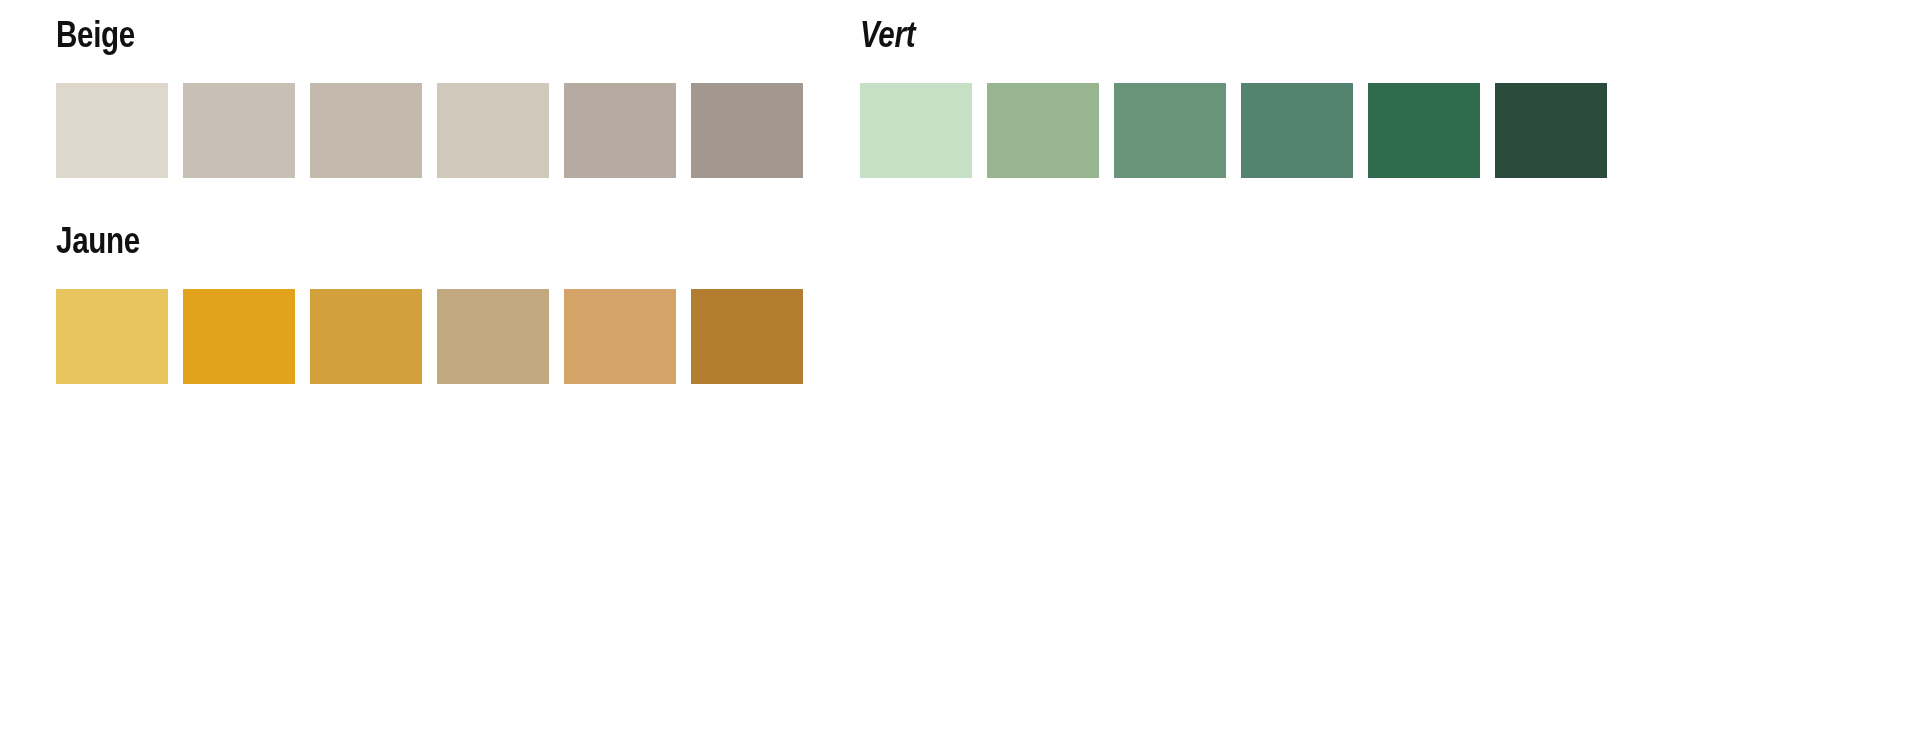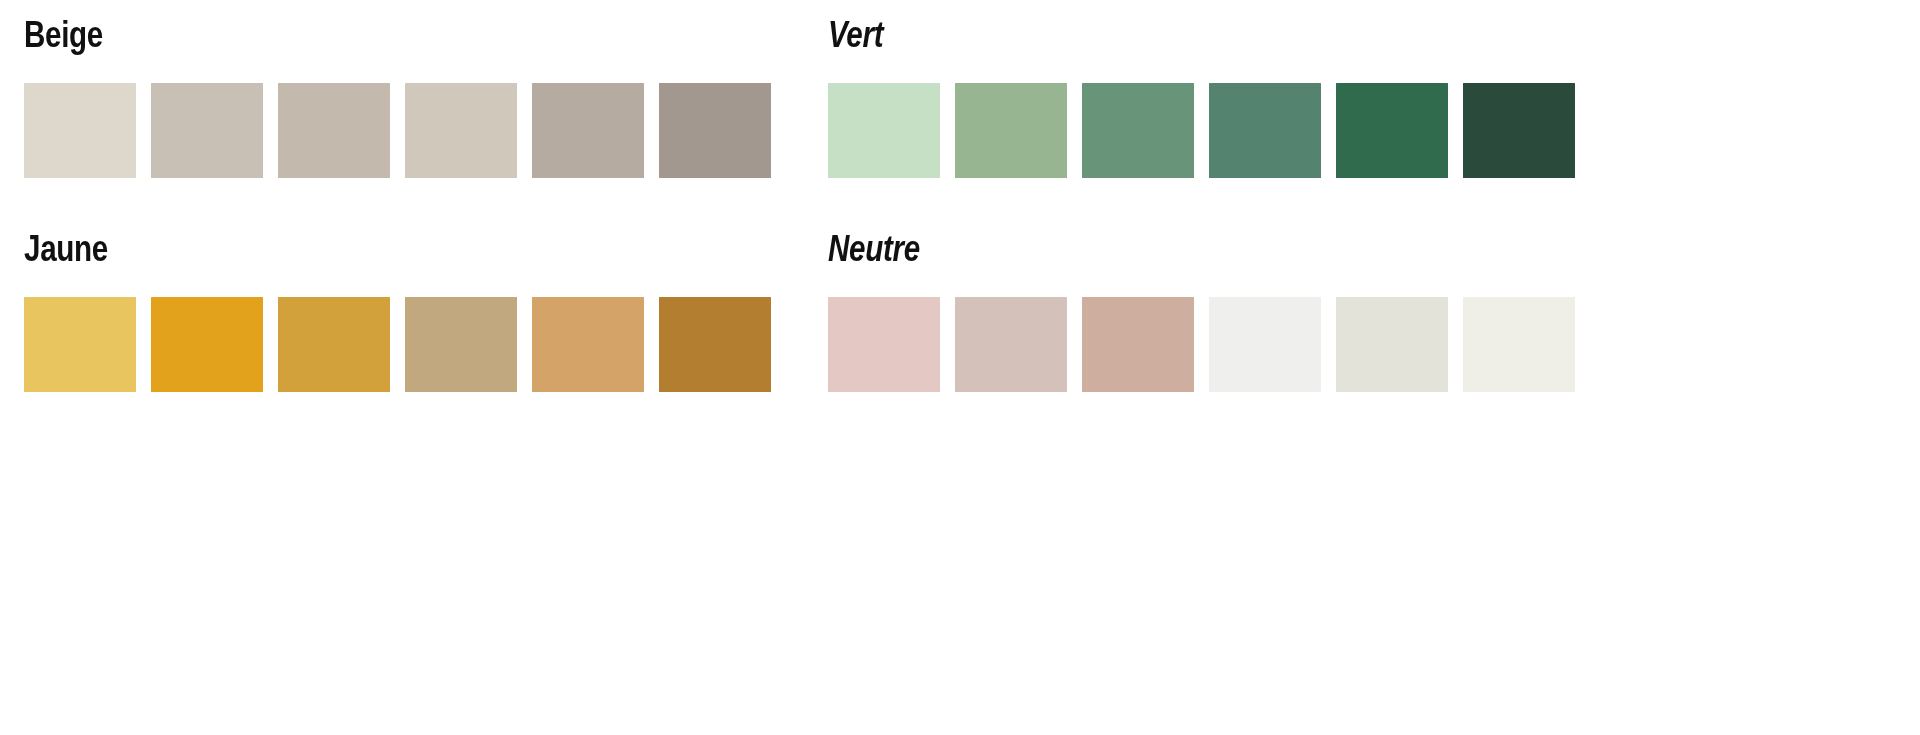--- a/index.html
+++ b/index.html
@@ -14,37 +14,38 @@
     overflow: hidden;
     font-family: "Liberation Sans", "DejaVu Sans", sans-serif;
   }
 
   #palette-board {
     position: relative;
     width: 1771px;
     height: 735px;
     background: #ffffff;
     box-sizing: border-box;
+    margin-left: 32px;
   }
 
   .palette-column {
     position: absolute;
     top: 0;
     height: 735px;
   }
 
   #column-left  { left: 24px;  width: 760px; }
   #column-right { left: 828px; width: 1092px; font-style: italic; }
 
   .palette-group {
     position: absolute;
     left: 0;
   }
   .palette-group.row-1 { top: 14px; }
-  .palette-group.row-2 { top: 228px; }
+  .palette-group.row-2 { top: 220px; }
   .palette-group.row-3 { top: 424px; }
 
   .group-title {
     font-family: "Liberation Sans", "DejaVu Sans", sans-serif;
     font-weight: 700;
     font-size: 37px;
     line-height: 42px;
     letter-spacing: -0.4px;
     color: #111111;
     margin: 0 0 27px 0;
@@ -112,28 +113,17 @@
       <div class="swatch-strip">
         <div class="swatch" style="background-color: rgb(197, 224, 197);"></div>
         <div class="swatch" style="background-color: rgb(150, 181, 144);"></div>
         <div class="swatch" style="background-color: rgb(104, 149, 122);"></div>
         <div class="swatch" style="background-color: rgb(84, 131, 112);"></div>
         <div class="swatch" style="background-color: rgb(47, 107, 76);"></div>
         <div class="swatch" style="background-color: rgb(42, 74, 59);"></div>
       </div>
     </section>
 
-    <section class="palette-group row-2">
-      <h2 class="group-title" style="color: rgb(17, 17, 17);">Neutre</h2>
-      <div class="swatch-strip">
-        <div class="swatch" style="background-color: rgb(227, 200, 195);"></div>
-        <div class="swatch" style="background-color: rgb(212, 194, 186);"></div>
-        <div class="swatch" style="background-color: rgb(205, 174, 159);"></div>
-        <div class="swatch" style="background-color: rgb(239, 240, 238);"></div>
-        <div class="swatch" style="background-color: rgb(228, 227, 218);"></div>
-        <div class="swatch" style="background-color: rgb(239, 238, 231);"></div>
-      </div>
-    </section>
 
 
   </div>
 
 </div>
 
 </body></html>

